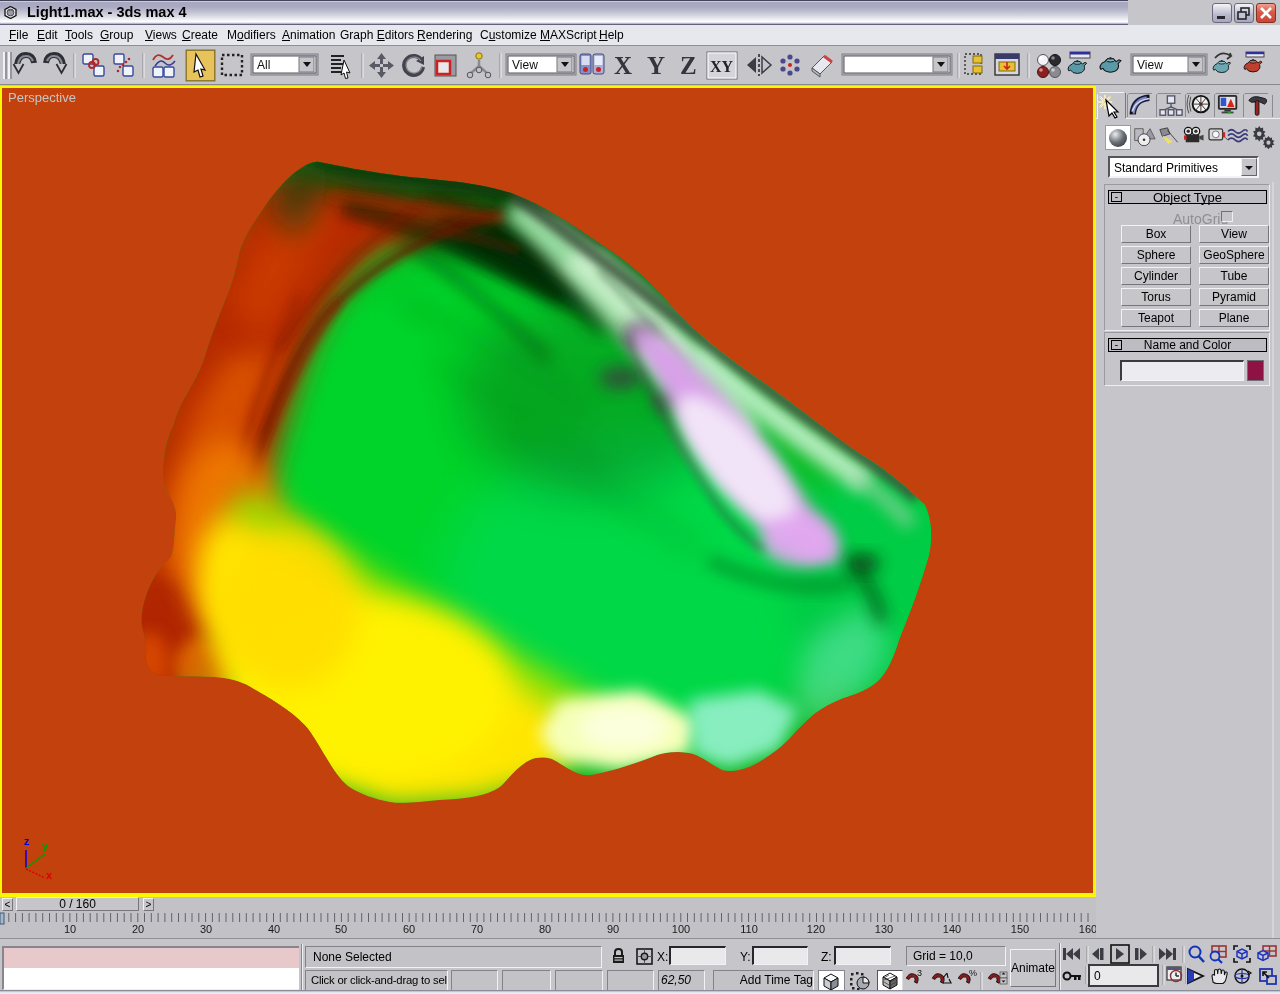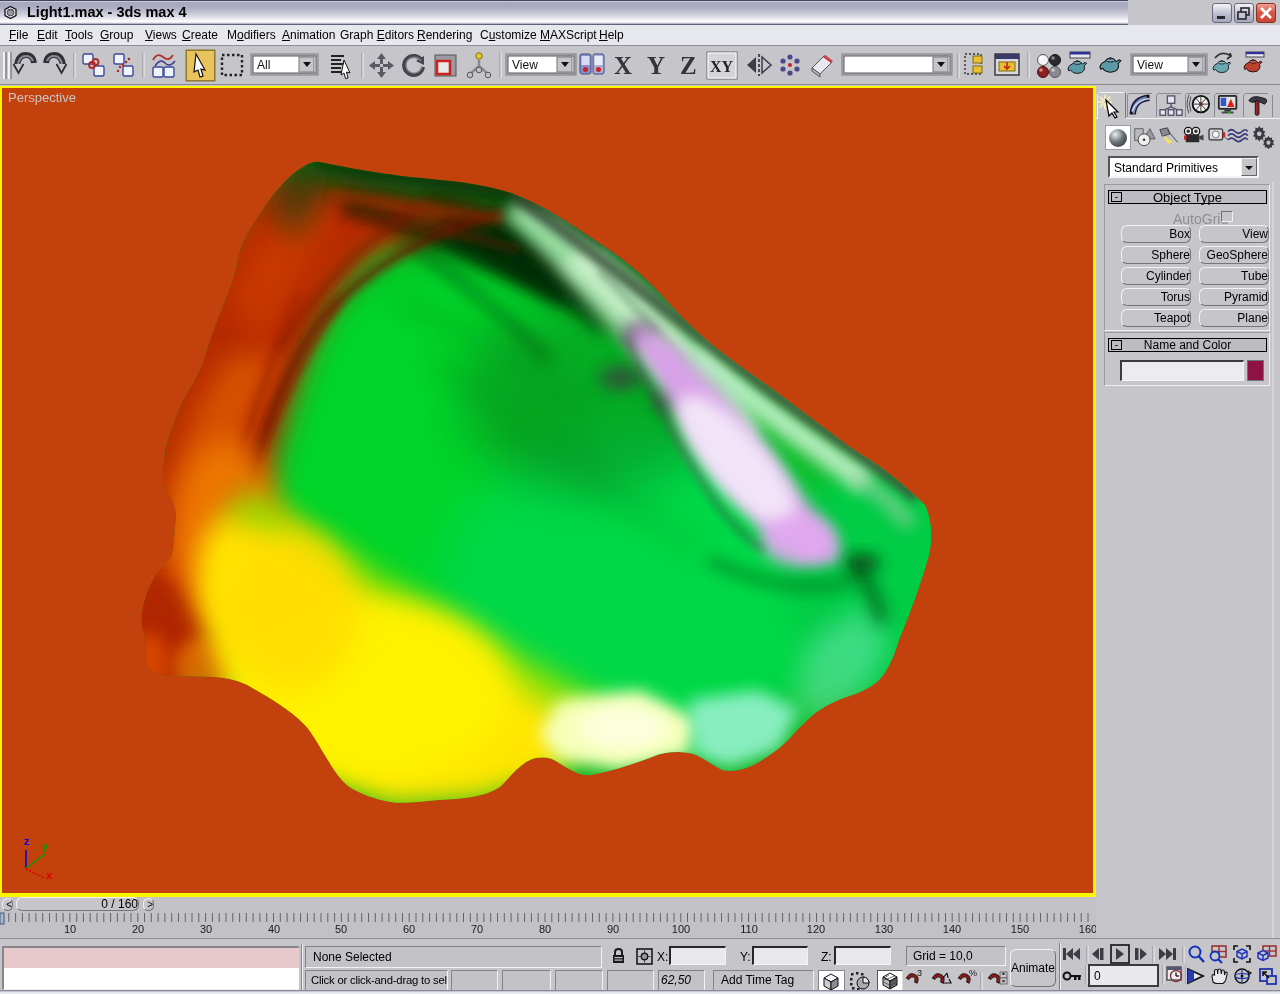--- a/index.html
+++ b/index.html
@@ -31,21 +31,21 @@
 
 
 #rpanel { left:1096px; top:86px; width:184px; height:852px; background:#c6c6ca;margin-top:6px; }
 
 
 #sliderrow { left:0; top:897px; width:1096px; height:15px; background:#c2c2c6; }
 #ruler { left:0; top:912px; width:1096px; height:26px; background:#c2c2c6; }
 #statusbar { left:0; top:938px; width:1280px; height:56px; background:#c6c6ca; border-top:1px solid #8f8f95; }
 
 .fld { position:absolute; background:#c3c3c7; border-top:1px solid #828288; border-left:1px solid #828288; border-bottom:1px solid #f2f2f5; border-right:1px solid #f2f2f5; font-size:12px; color:#000000; }
-.btn3d { position:absolute; background:#c6c6ca; border-top:1px solid #f2f2f5; border-left:1px solid #f2f2f5; border-bottom:1px solid #75757b; border-right:1px solid #75757b; font-size:12px; color:#000; text-align:right;border-radius:6px; }
+.btn3d { position:absolute; background:#c6c6ca; border-top:1px solid #f2f2f5; border-left:1px solid #f2f2f5; border-bottom:1px solid #75757b; border-right:1px solid #75757b; font-size:12px; color:#000; text-align:center; }
 </style>
 </head>
 <body>
 <div class="abs" id="titlebar">
     <svg class="abs" style="left:4px;top:6px" width="13" height="13" viewBox="0 0 13 13">
 <path d="M 6.5,0.5 L 12,3.5 L 12,9.5 L 6.5,12.5 L 1,9.5 L 1,3.5 Z" fill="#e8e8ee" stroke="#111" stroke-width="1.3"></path>
 <circle cx="6.5" cy="6.5" r="3.4" fill="#9a9aa8" stroke="#333" stroke-width="0.8"></circle>
 <path d="M 4.5,5 A 3.4,3.4 0 0 1 9,5" fill="none" stroke="#555" stroke-width="0.7"></path>
 </svg>
   <span class="abs" id="titletext">Light1.max - 3ds max 4</span>
@@ -799,21 +799,21 @@
   <div class="abs" style="left:2px;top:29px;width:297px;height:22px;background:#ffffff;border-left:2px solid #86868c;border-bottom:1px solid #eee;"></div>
   <div class="abs" style="left:301px;top:5px;width:2px;height:47px;border-left:1px solid #88888e;border-right:1px solid #f0f0f4;"></div>
 
   <div class="fld" style="left:305px;top:7px;width:297px;height:22px;line-height:20px;padding-left:7px;">None Selected</div>
   <div class="fld" style="left:305px;top:31px;width:143px;height:21px;line-height:19px;padding-left:5px;font-size:11.3px;letter-spacing:-0.2px;white-space:nowrap;overflow:hidden;">Click or click-and-drag to sel</div>
   <div class="fld" style="left:451px;top:31px;width:47px;height:21px;"></div>
   <div class="fld" style="left:502px;top:31px;width:49px;height:21px;"></div>
   <div class="fld" style="left:555px;top:31px;width:48px;height:21px;"></div>
   <div class="fld" style="left:607px;top:31px;width:47px;height:21px;"></div>
   <div class="fld" style="left:658px;top:31px;width:47px;height:29px;line-height:19px;padding-left:2px;font-style:italic;">62,50</div>
-  <div class="fld" style="left:713px;top:31px;width:101px;height:21px;line-height:19px;padding-left:7px;">Add Time Tag</div>
+  <div class="fld" style="left:713px;top:31px;width:101px;height:21px;line-height:19px;padding-left:7px;text-align:right;">Add Time Tag</div>
 
   <svg class="abs" style="left:610px;top:8px" width="46" height="18" viewBox="0 0 46 18">
     <rect x="3" y="8" width="11" height="8" fill="#1a1a1a"></rect>
     <rect x="4.5" y="10" width="8" height="1.2" fill="#c6c6ca"></rect>
       <rect x="4.5" y="12.5" width="8" height="1.2" fill="#c6c6ca"></rect>
     <path d="M 5,8 L 5,5 Q 5,2 8.5,2 Q 12,2 12,5 L 12,8" fill="none" stroke="#1a1a1a" stroke-width="2"></path>
     <g transform="translate(26,0)">
       <rect x="1" y="2" width="15" height="15" fill="none" stroke="#1a1a1a" stroke-width="1.6"></rect>
       <line x1="8.5" y1="2" x2="8.5" y2="17" stroke="#55555f" stroke-width="1"></line>
       <line x1="1" y1="9.5" x2="16" y2="9.5" stroke="#55555f" stroke-width="1"></line>

